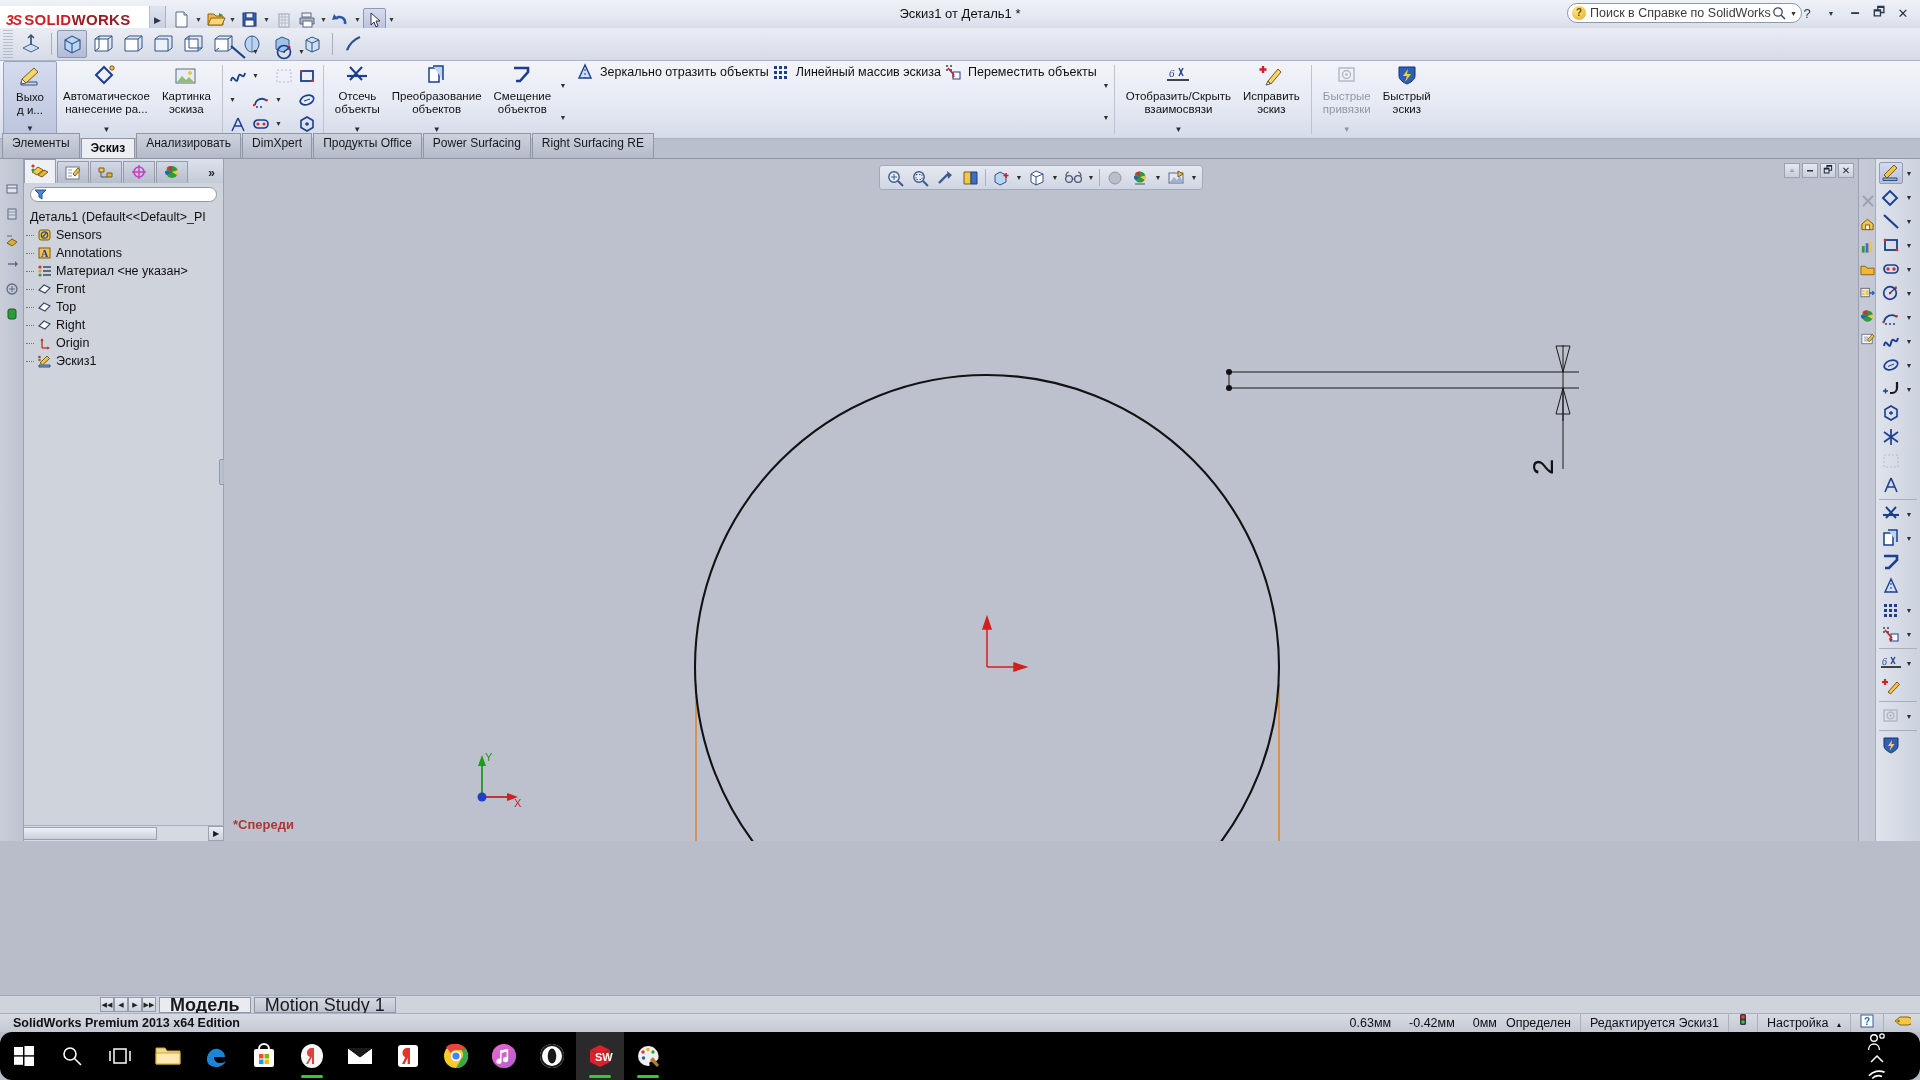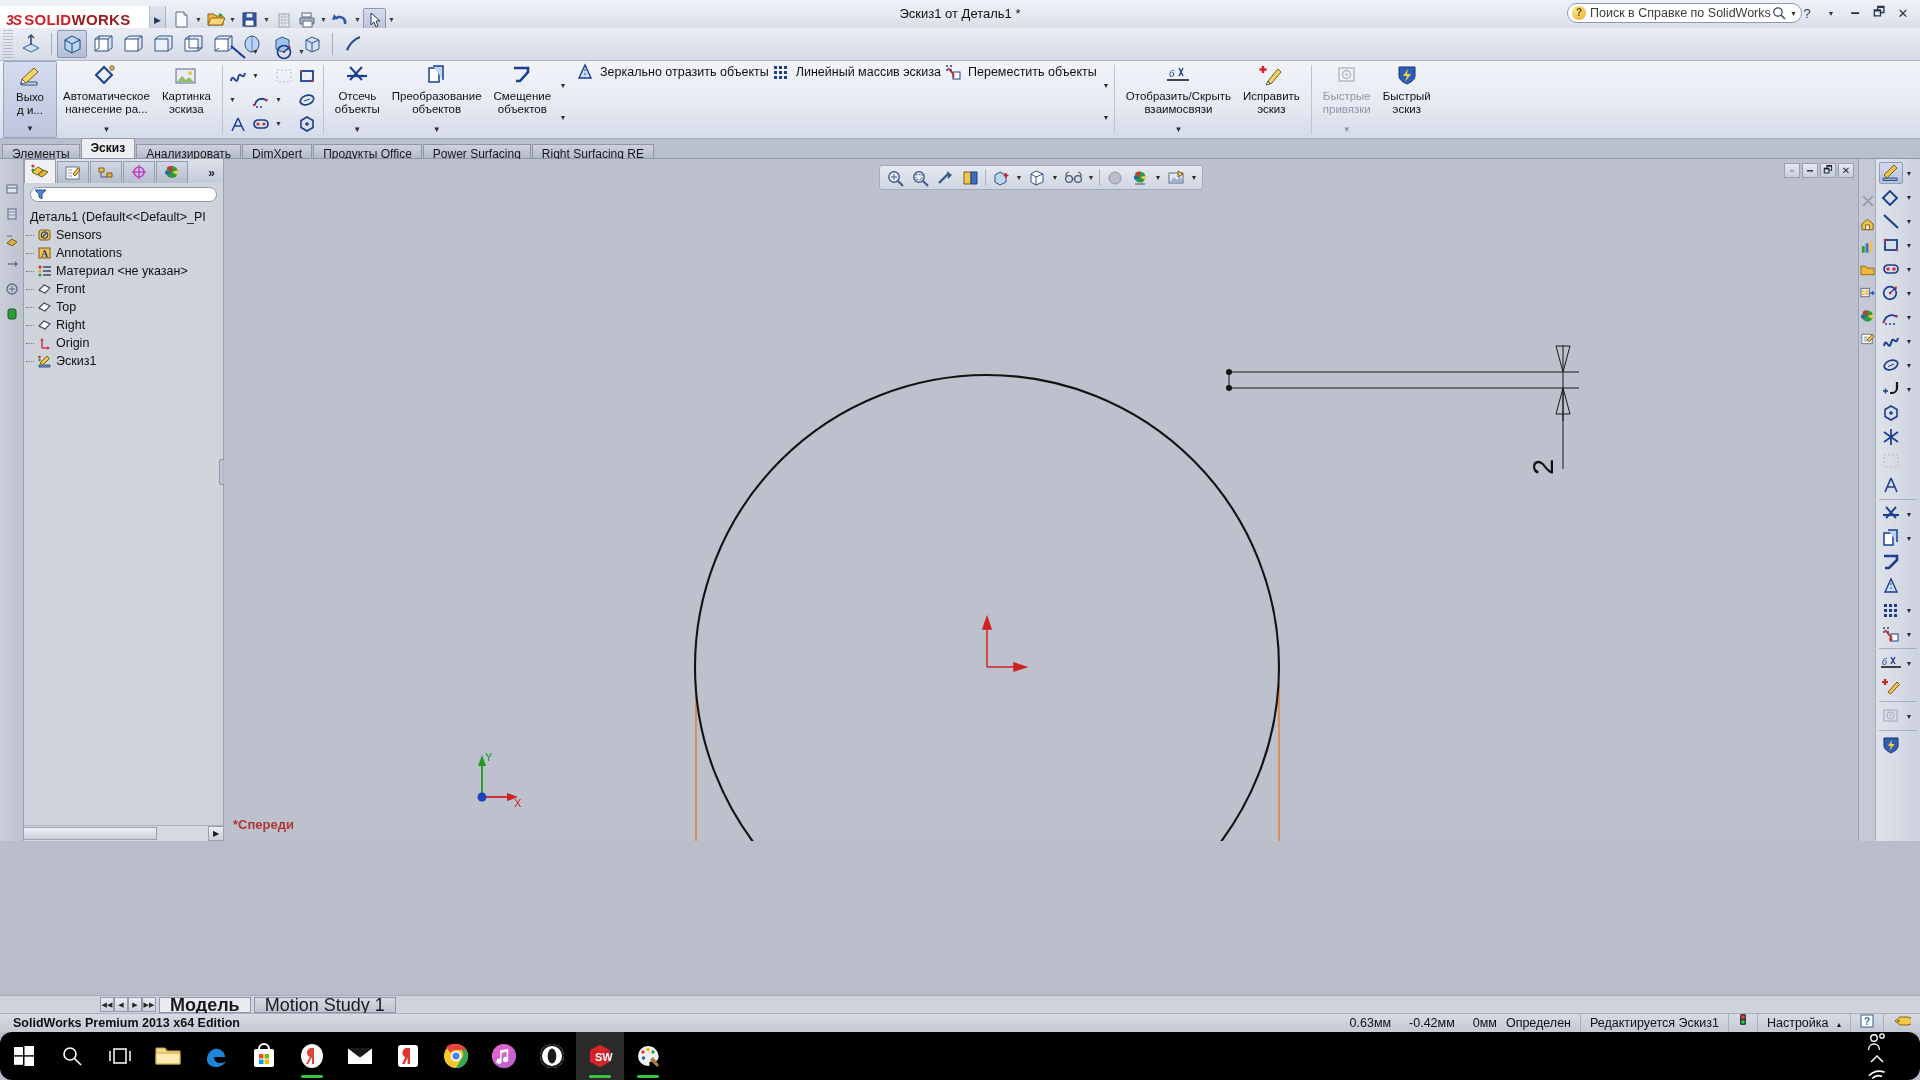--- a/index.html
+++ b/index.html
@@ -91,21 +91,21 @@
   .colarrows{ display:flex; flex-direction:column; justify-content:space-around; align-items:center; width:12px; padding:8px 0 4px;}
   .colarrows span{ font-size:7px; color:#2e2e2e;}
 
   
   .cmdtabs{
     position:absolute; left:0; top:139px; width:1920px; height:20px;
     background:#b9bfcc; display:flex; align-items:flex-end; padding-left:2px;
     border-bottom:1px solid #8e96a8;
   }
   .ctab{
-    height:14px; line-height:18px; padding:0 9px; font-size:12px; color:#16181d;
+    height:25px; line-height:18px; padding:0 9px; font-size:12px; color:#16181d;
     background:linear-gradient(180deg,#cdd2dd,#b4bac8);
     border:1px solid #8e96a8; border-bottom:none; margin-right:1px;
   }
   .ctab.sel{ background:#eceef2; font-weight:bold; color:#0a0a0a; height:20px; line-height:19px;}
 
   
   .leftpanel{
     position:absolute; left:0; top:159px; width:224px; bottom:239px;
     background:#cfd3dc; border-right:1px solid #9aa2b2;
   }

